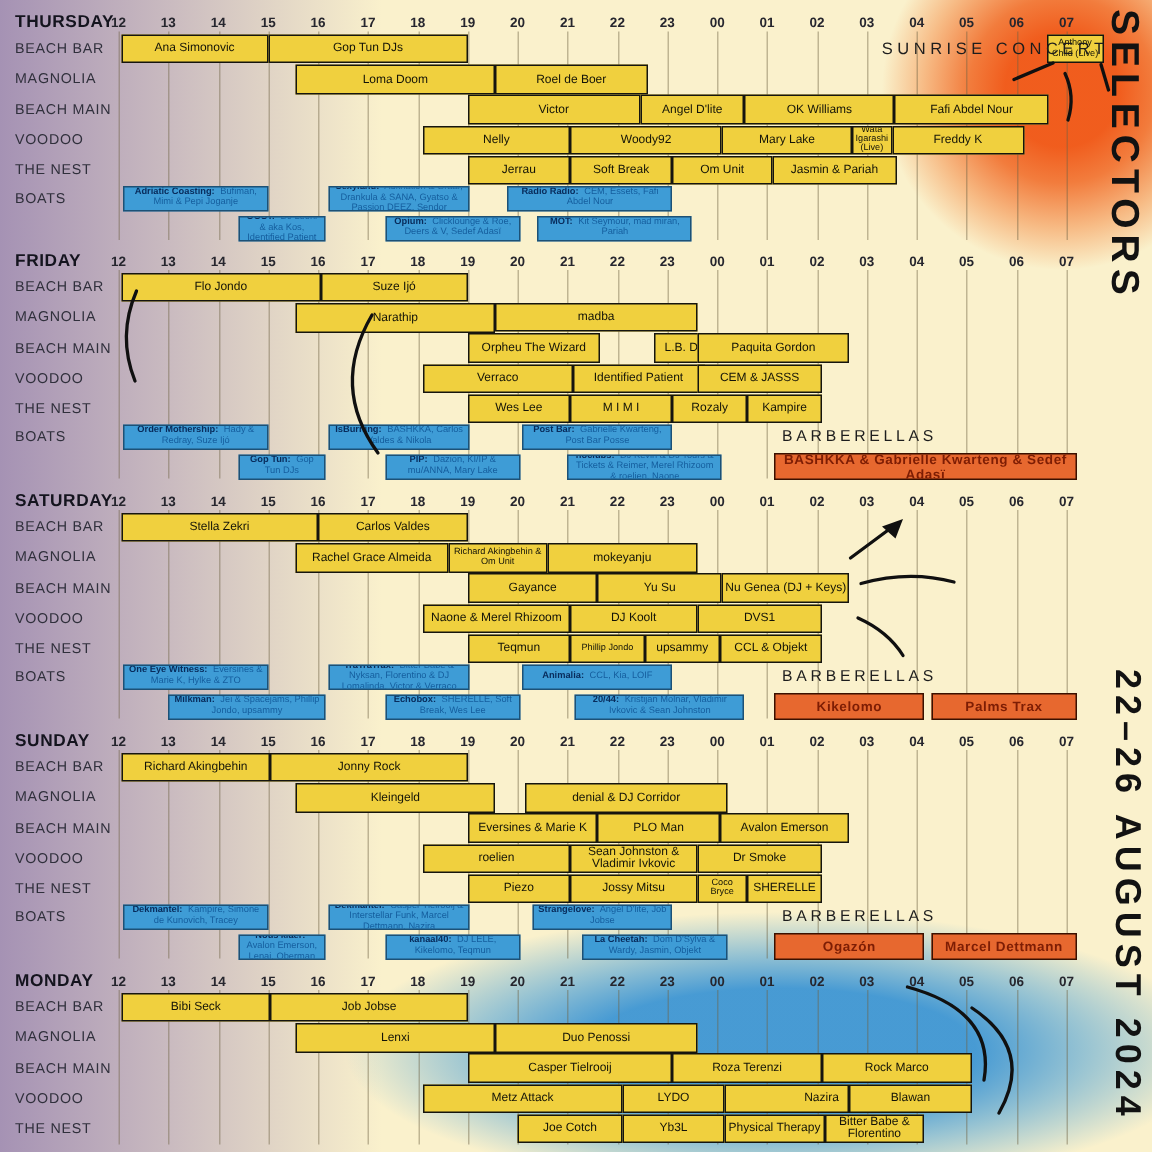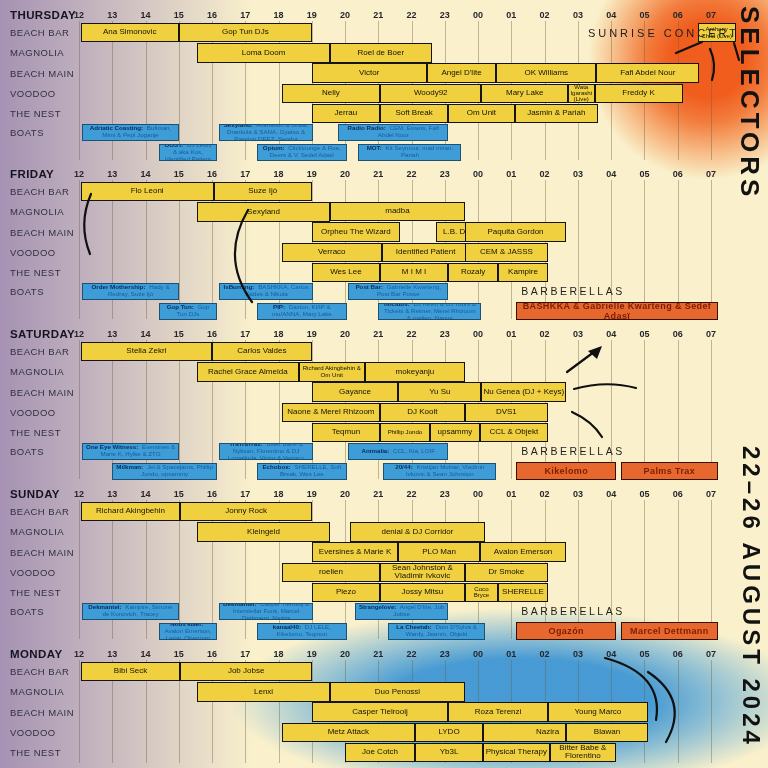--- a/index.html
+++ b/index.html
@@ -168,24 +168,24 @@
       <div class="gridline" style="left: 444.86px; top: 180px; height: 139px;"></div>
       <div class="gridline" style="left: 478.12px; top: 180px; height: 139px;"></div>
       <div class="gridline" style="left: 511.38px; top: 180px; height: 139px;"></div>
       <div class="gridline" style="left: 544.64px; top: 180px; height: 139px;"></div>
       <div class="gridline" style="left: 577.9px; top: 180px; height: 139px;"></div>
       <div class="gridline" style="left: 611.16px; top: 180px; height: 139px;"></div>
       <div class="gridline" style="left: 644.42px; top: 180px; height: 139px;"></div>
       <div class="gridline" style="left: 677.68px; top: 180px; height: 139px;"></div>
       <div class="gridline" style="left: 710.94px; top: 180px; height: 139px;"></div>
       <div class="stage-label" style="top: 182px; height: 19.4px;">BEACH BAR</div>
-      <div class="block" style="left: 80.663px; top: 182px; width: 133.04px; height: 19.4px;">Flo Leoni</div>
+      <div class="block" style="left: 80.663px; top: 182px; width: 133.04px; height: 19.4px;">Flo Jondo</div>
       <div class="block" style="left: 213.703px; top: 182px; width: 98.117px; height: 19.4px;">Suze Ijó</div>
       <div class="stage-label" style="top: 202.2px; height: 19.4px;">MAGNOLIA</div>
-      <div class="block" style="left: 197.073px; top: 202.2px; width: 133.04px; height: 19.4px;">Sexyland</div>
+      <div class="block" style="left: 197.073px; top: 202.2px; width: 133.04px; height: 19.4px;">Narathip</div>
       <div class="block" style="left: 330.113px; top: 202.2px; width: 134.703px; height: 19px;">madba</div>
       <div class="stage-label" style="top: 222.4px; height: 19.4px;">BEACH MAIN</div>
       <div class="block" style="left: 311.82px; top: 222.4px; width: 88.139px; height: 19.4px;">Orpheu The Wizard</div>
       <div class="block" style="left: 399.959px; top: 222.4px; width: 64.857px; height: 19.4px; margin-left: 36px;">L.B. Dub Corp</div>
       <div class="block" style="left: 464.816px; top: 222.4px; width: 101.443px; height: 19.4px;">Paquita Gordon</div>
       <div class="stage-label" style="top: 242.6px; height: 19.4px;">VOODOO</div>
       <div class="block" style="left: 281.886px; top: 242.6px; width: 99.78px; height: 19.4px;">Verraco</div>
       <div class="block" style="left: 381.666px; top: 242.6px; width: 88px; height: 19.4px;">Identified Patient</div>
       <div class="block" style="left: 464.816px; top: 242.6px; width: 83.15px; height: 19.4px;">CEM &amp; JASSS</div>
       <div class="stage-label" style="top: 262.8px; height: 19.4px;">THE NEST</div>
@@ -422,21 +422,21 @@
       <div class="gridline" style="left: 710.94px; top: 660px; height: 102.5px;"></div>
       <div class="stage-label" style="top: 662px; height: 19.4px;">BEACH BAR</div>
       <div class="block" style="left: 80.663px; top: 662px; width: 99.78px; height: 19.4px;">Bibi Seck</div>
       <div class="block" style="left: 180.443px; top: 662px; width: 131.377px; height: 19.4px;">Job Jobse</div>
       <div class="stage-label" style="top: 682.2px; height: 19.4px;">MAGNOLIA</div>
       <div class="block" style="left: 197.073px; top: 682.2px; width: 133.04px; height: 19.4px;">Lenxi</div>
       <div class="block" style="left: 330.113px; top: 682.2px; width: 134.703px; height: 19.4px;">Duo Penossi</div>
       <div class="stage-label" style="top: 702.4px; height: 19.4px;">BEACH MAIN</div>
       <div class="block" style="left: 311.82px; top: 702.4px; width: 136.366px; height: 19.4px;">Casper Tielrooij</div>
       <div class="block" style="left: 448.186px; top: 702.4px; width: 99.78px; height: 19.4px;">Roza Terenzi</div>
-      <div class="block" style="left: 547.966px; top: 702.4px; width: 99.78px; height: 19.4px;">Young Marco</div>
+      <div class="block" style="left: 547.966px; top: 702.4px; width: 99.78px; height: 19.4px;">Rock Marco</div>
       <div class="stage-label" style="top: 722.6px; height: 19.4px;">VOODOO</div>
       <div class="block" style="left: 281.886px; top: 722.6px; width: 133.04px; height: 19.4px;">Metz Attack</div>
       <div class="block" style="left: 414.926px; top: 722.6px; width: 68.183px; height: 19.4px;">LYDO</div>
       <div class="block" style="left: 483.109px; top: 722.6px; width: 83.15px; height: 19.4px; padding-left: 47px;">Nazira</div>
       <div class="block" style="left: 566.259px; top: 722.6px; width: 81.487px; height: 19.4px;">Blawan</div>
       <div class="stage-label" style="top: 742.8px; height: 19.4px;">THE NEST</div>
       <div class="block" style="left: 345.08px; top: 742.8px; width: 69.846px; height: 19.4px;">Joe Cotch</div>
       <div class="block" style="left: 414.926px; top: 742.8px; width: 68.183px; height: 19.4px;">Yb3L</div>
       <div class="block" style="left: 483.109px; top: 742.8px; width: 66.52px; height: 19.4px;">Physical Therapy</div>
       <div class="block" style="left: 549.629px; top: 742.8px; width: 66.52px; height: 19.4px;">Bitter Babe &amp; Florentino</div>

